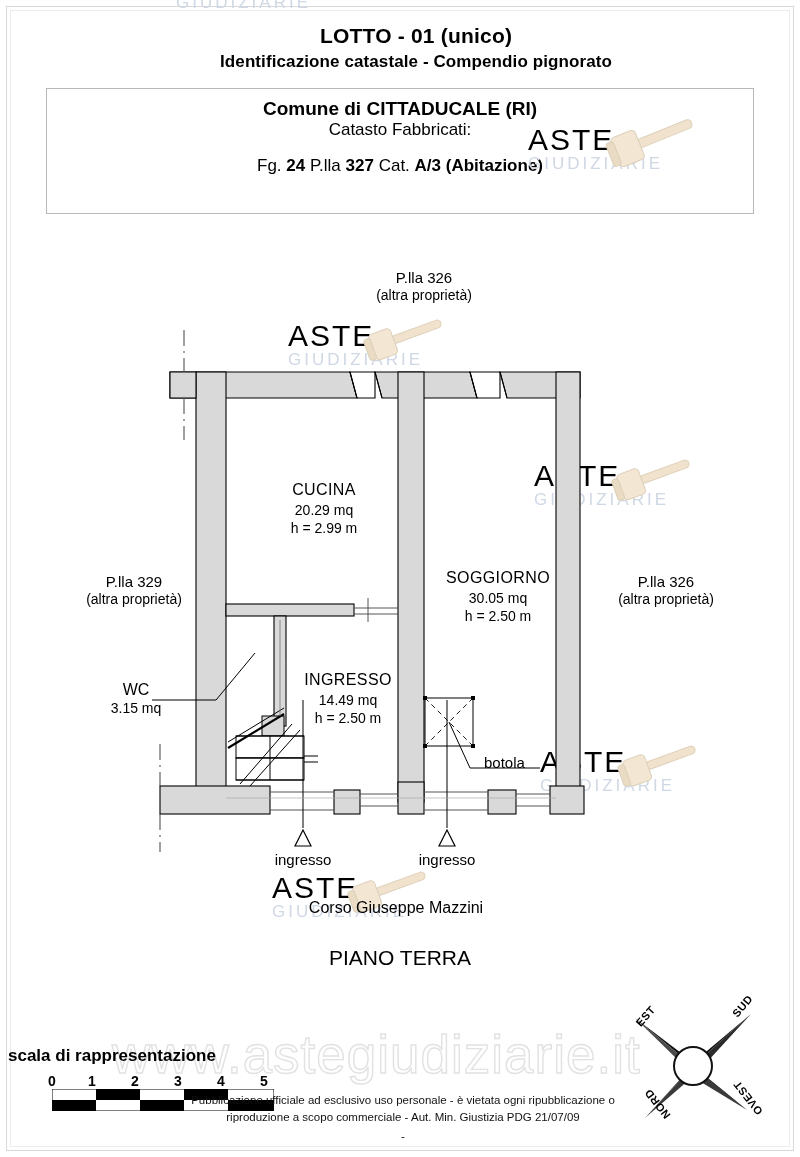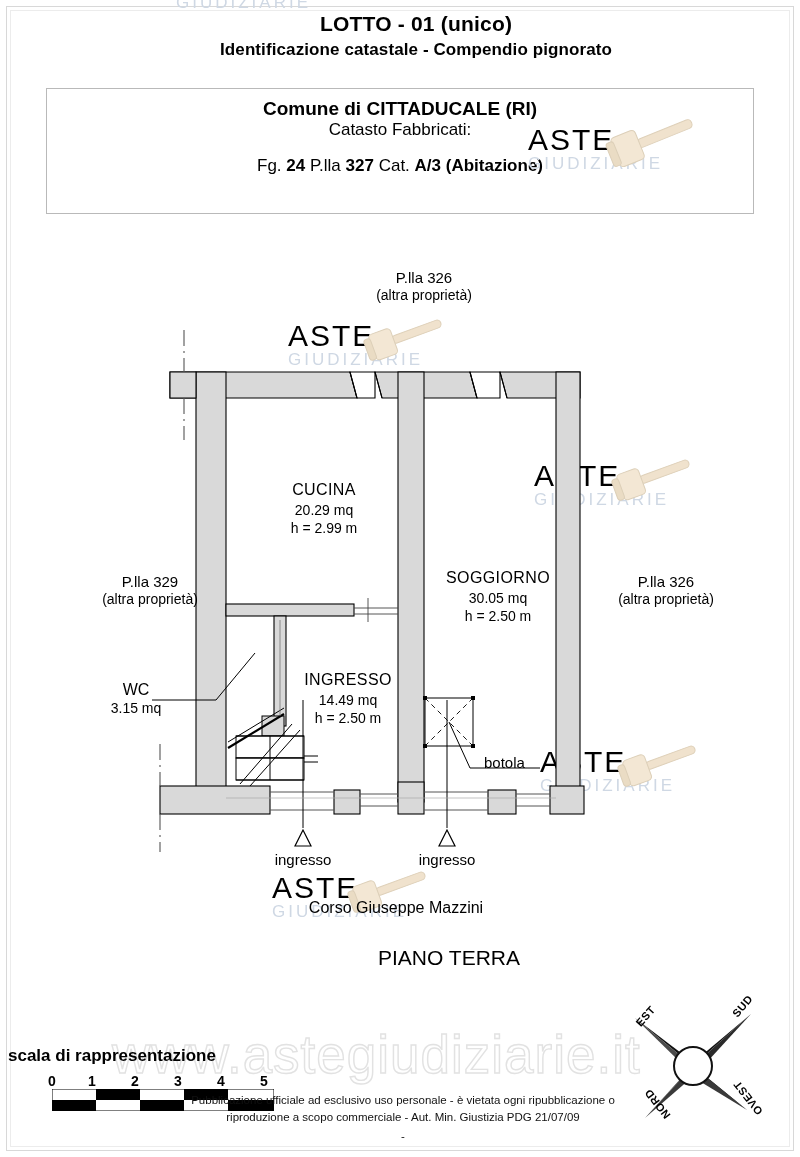--- a/index.html
+++ b/index.html
@@ -15,21 +15,21 @@
   .page-frame {
     position:absolute; left:6px; top:6px; right:6px; bottom:6px;
     border:1px solid #d8d8d8;
   }
   .page-frame2 {
     position:absolute; left:10px; top:10px; right:10px; bottom:10px;
     border:1px solid #ececec;
   }
 
   
-  .hdr { position:absolute; left:0; top:12px; width:800px; text-align:center;padding-left:32px; }
+  .hdr { position:absolute; left:0; top:24px; width:800px; text-align:center;padding-left:32px; }
   .hdr .l1 { font-size:21px; font-weight:bold; letter-spacing:.2px; }
   .hdr .l2 { font-size:17px; font-weight:bold; margin-top:4px; letter-spacing:.1px; }
 
   .cat-box {
     position:absolute; left:46px; top:88px; width:708px; height:126px;
     border:1px solid #b9b9b9; background:transparent;
     text-align:center;
   }
   .cat-box .c1 { font-size:19px; font-weight:bold; margin-top:9px; }
   .cat-box .c2 { font-size:17px; margin-top:4px; }
@@ -284,21 +284,21 @@
   <g stroke="#aaa" stroke-width="0.7" fill="none">
     <line x1="226" y1="798" x2="556" y2="798"></line>
   </g>
 </svg>
 
 <div class="lbl" style="left:344px; top:268px; width:160px;">
   <div class="tb">P.lla 326</div>
   <div class="t">(altra proprietà)</div>
 </div>
 
-<div class="lbl" style="left:64px; top:572px; width:172px;">
+<div class="lbl" style="left:48px; top:572px; width:172px;">
   <div class="tb">P.lla 329</div>
   <div class="t">(altra proprietà)</div>
 </div>
 
 <div class="lbl" style="left:580px; top:572px; width:172px;">
   <div class="tb">P.lla 326</div>
   <div class="t">(altra proprietà)</div>
 </div>
 
 <div class="room" style="left:242px; top:480px; width:164px;">
@@ -333,21 +333,21 @@
 </div>
 <div class="lbl" style="left:397px; top:850px; width:100px;">
   <div class="nm" style="font-size:15px;">ingresso</div>
 </div>
 
 <div class="lbl" style="left:250px; top:898px; width:292px;">
   <div class="nm" style="font-size:16px;">Corso Giuseppe Mazzini</div>
 </div>
 
 <div class="lbl" style="left:280px; top:945px; width:240px;">
-  <div style="font-size:21px;text-align:right;">PIANO TERRA</div>
+  <div style="font-size:21px;">PIANO TERRA</div>
 </div>
 
 <div class="scala">scala di rappresentazione</div>
 
 <div class="sb-nums">
   <span style="left:4px;">0</span>
   <span style="left:44px;">1</span>
   <span style="left:87px;">2</span>
   <span style="left:130px;">3</span>
   <span style="left:173px;">4</span>

